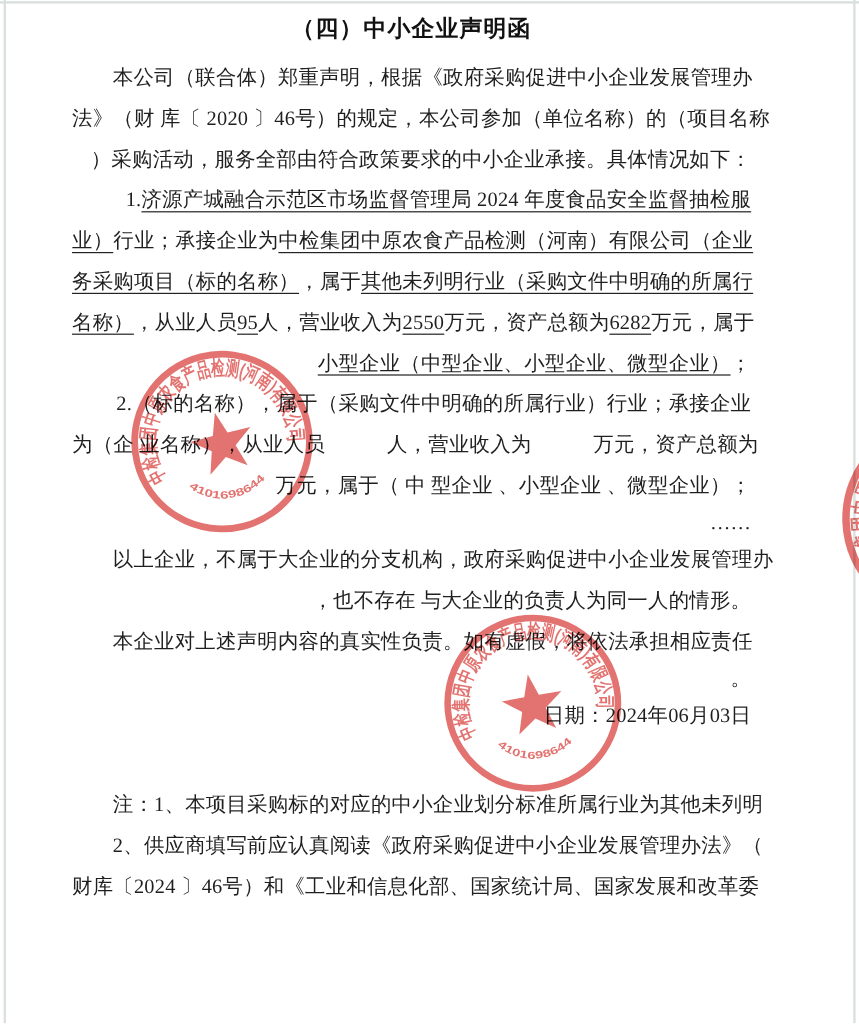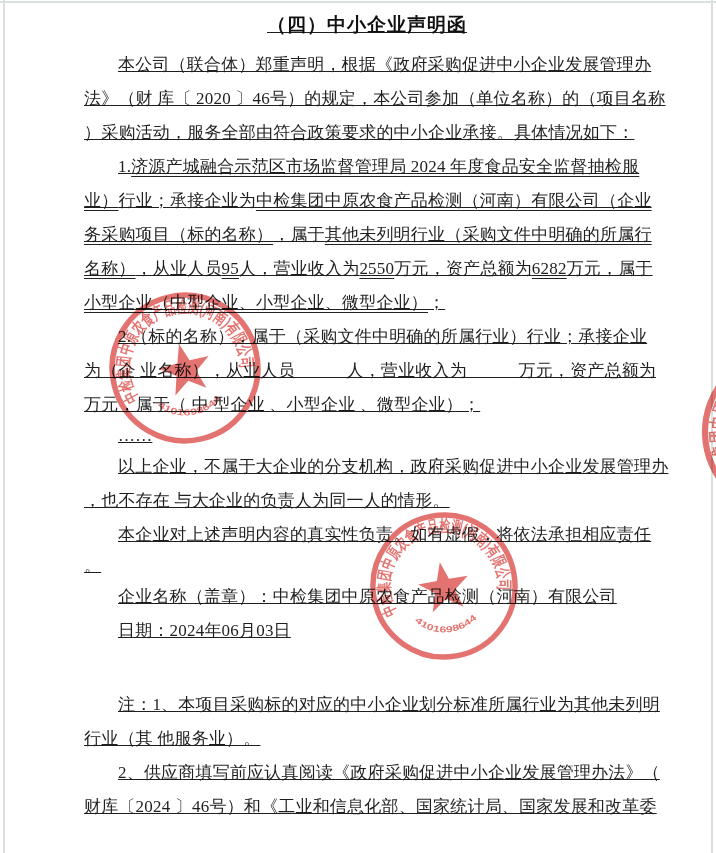--- a/index.html
+++ b/index.html
@@ -4,26 +4,26 @@
 <style>
   html,body{margin:0;padding:0;background:#ffffff;}
   .page{
     position:relative;width:716px;height:853px;background:#fff;overflow:hidden;
     font-family:"Liberation Serif","DejaVu Serif",serif;color:#1f1f1f;
   }
   .edge{position:absolute;background:#d9e0de;}
   .edge-top{left:0;top:1px;width:716px;height:2px;}
   .edge-left{left:3px;top:0;width:2px;height:853px;}
   .edge-right{left:711px;top:0;width:2px;height:853px;}
-  .doc{position:absolute;left:84px;top:10px;width:566px;text-decoration:underline;}
+  .doc{position:absolute;left:60px;top:10px;width:566px;}
   .title{
     text-align:center;font-weight:700;font-size:19px;line-height:30px;margin-bottom:8px;
     font-family:"Liberation Sans","DejaVu Sans",sans-serif;letter-spacing:1px;color:#111;
   }
-  .line{line-height:34px;height:34px;font-size:17px;white-space:pre;letter-spacing:.2px;}
+  .line{line-height:34px;height:34px;font-size:17px;white-space:pre;letter-spacing:.2px;text-align:right;}
   .line.indent{padding-left:34px;}
   .line.small{line-height:28px;height:28px;}
   .u{text-decoration:underline;text-underline-offset:4px;text-decoration-thickness:1px;text-decoration-color:#222;}
   .seal{position:absolute;mix-blend-mode:multiply;opacity:.82;}
   .seal svg{display:block;width:100%;height:100%;}
   .seal-1{left:105px;top:288px;width:160px;height:160px;transform:rotate(-14deg);}
   .seal-2{left:366px;top:508px;width:156px;height:156px;transform:rotate(-10deg);}
   .seal-3{left:697px;top:343px;width:178px;height:178px;transform:rotate(-24deg);}
   .seal text{font-family:"Liberation Sans","DejaVu Sans",sans-serif;font-weight:700;fill:currentColor;}
 </style>
@@ -47,24 +47,22 @@
         <div class="line"><span class="u">名称）</span><span>，从业人员</span><span class="u">95</span><span>人，营业收入为</span><span class="u">2550</span><span>万元，资产总额为</span><span class="u">6282</span><span>万元，属于</span></div>
         <div class="line"><span class="u">小型企业（中型企业、小型企业、微型企业）</span><span>；</span></div>
         <div class="line indent"><span>2.（标的名称），属于（采购文件中明确的所属行业）行业；承接企业</span></div>
         <div class="line"><span>为（企 业名称），从业人员　　　人，营业收入为　　　万元，资产总额为</span></div>
         <div class="line"><span>万元，属于（ 中 型企业 、小型企业 、微型企业）；</span></div>
         <div class="line indent small"><span>……</span></div>
         <div class="line indent"><span>以上企业，不属于大企业的分支机构，政府采购促进中小企业发展管理办</span></div>
         <div class="line"><span>，也不存在 与大企业的负责人为同一人的情形。</span></div>
         <div class="line indent"><span>本企业对上述声明内容的真实性负责。如有虚假，将依法承担相应责任</span></div>
         <div class="line small"><span>。</span></div>
-        <div class="line indent"><span>企业名称（盖章）：中检集团中原农食产品检测（河南）有限公司</span></div>
         <div class="line indent"><span>日期：2024年06月03日</span></div>
         <div class="line indent" style="margin-top: 40px;"><span>注：1、本项目采购标的对应的中小企业划分标准所属行业为其他未列明</span></div>
-        <div class="line"><span>行业（其 他服务业）。</span></div>
         <div class="line indent"><span>2、供应商填写前应认真阅读《政府采购促进中小企业发展管理办法》（</span></div>
         <div class="line"><span>财库〔2024 〕46号）和《工业和信息化部、国家统计局、国家发展和改革委</span></div>
       </div>
   </div>
 
   <div class="seal seal-1" style="color: rgb(221, 84, 80);">
     <svg viewBox="0 0 200 200">
       <defs>
         <path id="arc1" d="M 34.2,123.9 A 70,70 0 1,1 165.8,123.9" fill="none"></path>
         <path id="num1" d="M 55,138 A 58,58 0 0,0 145,138" fill="none"></path>

